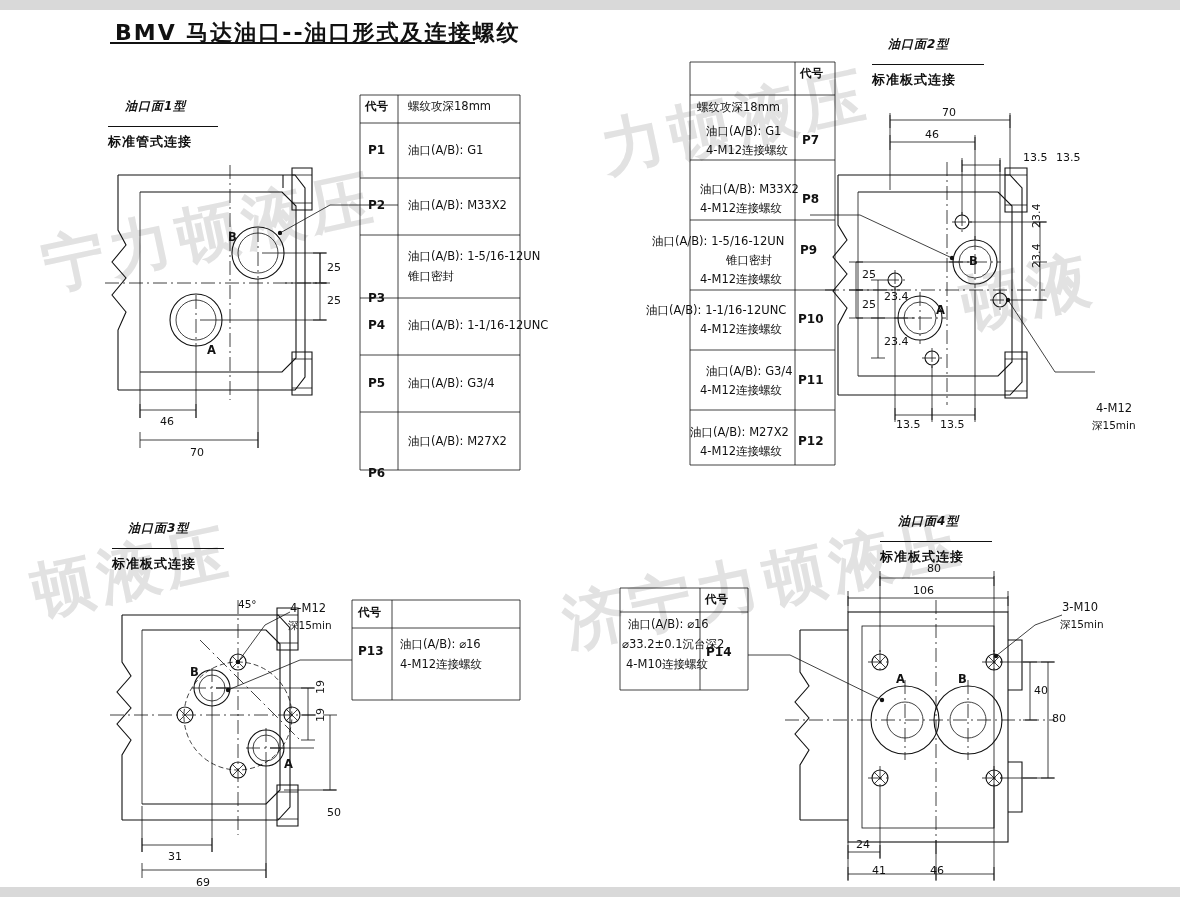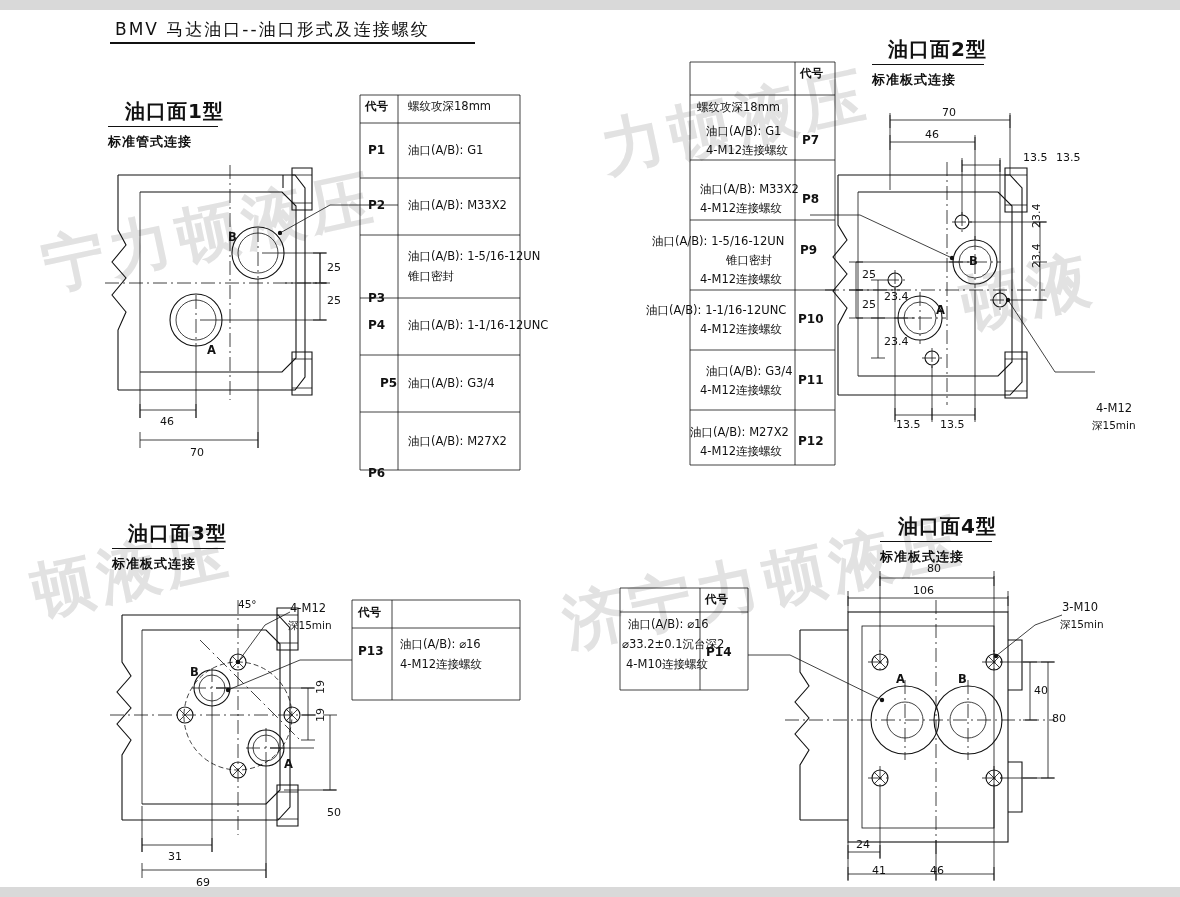--- a/index.html
+++ b/index.html
@@ -31,22 +31,22 @@
     font-family:"DejaVu Sans", sans-serif;
   }
   .wm1{left:40px;top:190px;}
   .wm2{left:600px;top:80px;}
   .wm3{left:30px;top:530px;}
   .wm4{left:560px;top:540px;}
   .wm5{left:960px;top:250px;}
 
   
   .t{position:absolute;white-space:nowrap;font-family:"DejaVu Sans","Liberation Sans",sans-serif;}
-  .title{font-size:17px;font-weight:normal;letter-spacing:2px;}
-  .sec-title{font-size:20px;font-weight:bold;letter-spacing:1px;}
+  .title{font-size:22px;font-weight:bold;letter-spacing:2px;}
+  .sec-title{font-size:12px;font-weight:bold;letter-spacing:1px;font-style:italic;}
   .sub-title{font-size:13px;font-weight:bold;letter-spacing:1px;}
   .lbl{font-size:11.5px;}
   .lbl-s{font-size:10.5px;}
   .dim{font-size:11px;}
   .code{font-size:12px;font-weight:bold;}
   .bold{font-weight:bold;}
 
   
   .hr{position:absolute;background:#111;height:1px;}
 
@@ -364,21 +364,21 @@
   <div class="t code" style="left:368px;top:198px;">P2</div>
   <div class="t lbl" style="left:408px;top:198px;">油口(A/B): M33X2</div>
 
   <div class="t code" style="left:368px;top:258px;margin-top:33px;">P3</div>
   <div class="t lbl" style="left:408px;top:249px;">油口(A/B): 1-5/16-12UN</div>
   <div class="t lbl" style="left:408px;top:269px;">锥口密封</div>
 
   <div class="t code" style="left:368px;top:318px;">P4</div>
   <div class="t lbl" style="left:408px;top:318px;">油口(A/B): 1-1/16-12UNC</div>
 
-  <div class="t code" style="left:368px;top:376px;margin-left:12px;">P5</div>
+  <div class="t code" style="left:368px;top:376px;">P5</div>
   <div class="t lbl" style="left:408px;top:376px;">油口(A/B): G3/4</div>
 
   <div class="t code" style="left:368px;top:434px;margin-top:32px;">P6</div>
   <div class="t lbl" style="left:408px;top:434px;">油口(A/B): M27X2</div>
 
   <div class="t lbl bold" style="left:228px;top:230px;">B</div>
   <div class="t lbl bold" style="left:207px;top:343px;">A</div>
 
   <div class="t dim" style="left:327px;top:261px;">25</div>
   <div class="t dim" style="left:327px;top:294px;">25</div>

